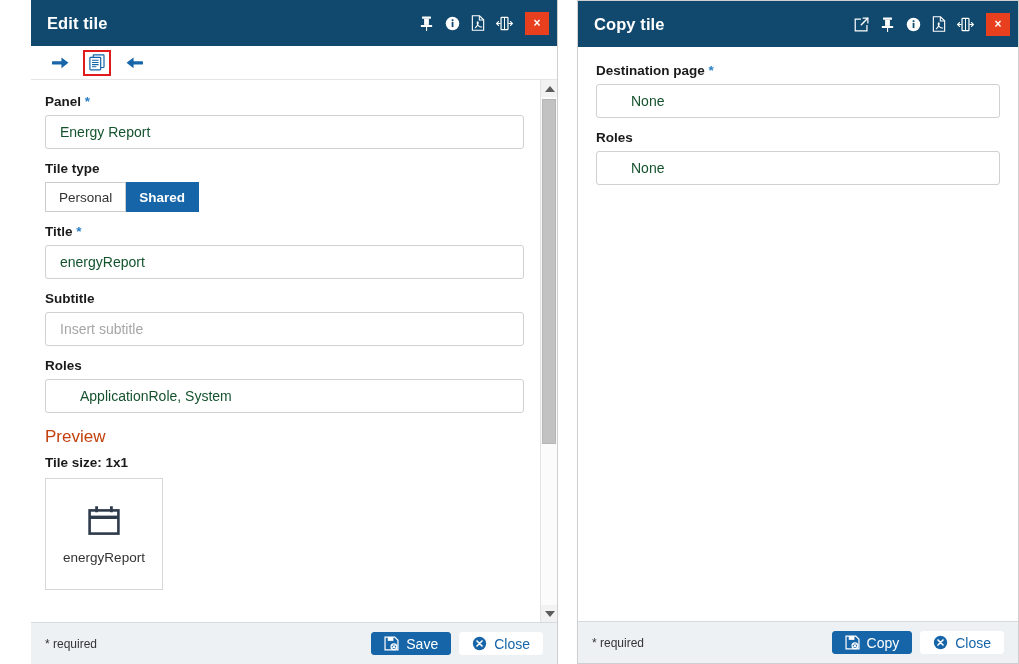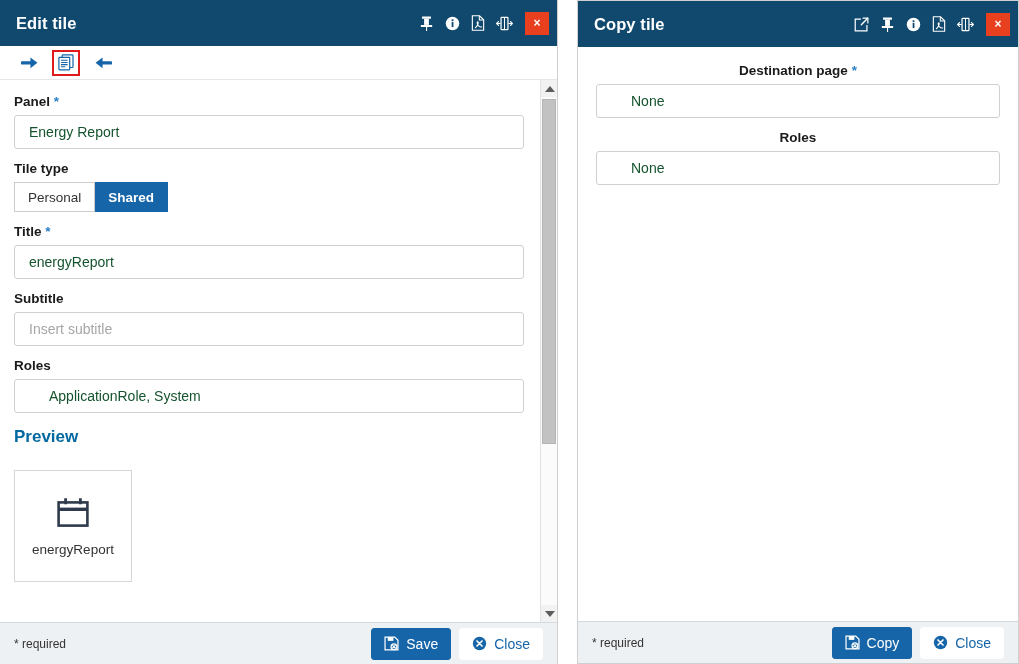--- a/index.html
+++ b/index.html
@@ -20,21 +20,21 @@
 
   
   .dialog {
     display: flex;
     flex-direction: column;
     background: #ffffff;
     border: 1px solid #cfcfcf;
     height: 664px;
     overflow: hidden;
   }
-  .dialog-left  { width: 558px; border-left: none; border-top: none; border-bottom: none; }
+  .dialog-left  { width: 558px; border-left: none; border-top: none; border-bottom: none; padding-left: 31px; }
   .spacer-gap   { width: 19px; background: #ffffff; height: 664px; }
   .dialog-right { width: 442px; }
 
   
   .titlebar {
     height: 46px;
     flex: 0 0 46px;
     background: #11496e;
     display: flex;
     align-items: center;
@@ -104,21 +104,21 @@
     overflow: hidden;
     background: #ffffff;
     display: flex;
   }
   .dialog-body-inner {
     flex: 1 1 auto;
     padding: 14px 16px 0 14px;
     overflow: hidden;
   }
   .dialog-left .dialog-body-inner { padding-top: 14px; }
-  .dialog-right .dialog-body-inner { padding: 16px 18px 0 18px; text-align: center; }
+  .dialog-right .dialog-body-inner { padding: 16px 18px 0 18px; }
 
   
   .field { margin-bottom: 12px; }
   .field-label {
     font-size: 13.5px;
     font-weight: bold;
     color: #1a1a1a;
     margin-bottom: 6px;
     display: block;
   }
@@ -157,23 +157,23 @@
   .toggle-btn.active {
     background: #1565a8;
     border-color: #1565a8;
     color: #ffffff;
     font-weight: bold;
   }
 
   
   .preview-heading {
     font-size: 17px;
-    font-weight: bold;
-    color: #0369a1;
-    margin: 14px 0 23px 0;
+    font-weight: normal;
+    color: #c2410c;
+    margin: 14px 0 8px 0;
   }
   .tile-size {
     font-size: 13.5px;
     font-weight: bold;
     color: #1a1a1a;
     margin-bottom: 8px;
   }
   .tile-card {
     width: 118px;
     height: 112px;
@@ -233,21 +233,21 @@
     display: flex;
     align-items: center;
     padding: 0 14px;
   }
   .required-note {
     font-size: 12px;
     color: #333333;
     flex: 1 1 auto;
   }
   .btn {
-    height: 32px;
+    height: 23px;
     display: inline-flex;
     align-items: center;
     gap: 7px;
     padding: 0 12px;
     font-size: 14px;
     border-radius: 3px;
     cursor: pointer;
     white-space: nowrap;
     border: 1px solid transparent;
   }
@@ -366,20 +366,21 @@
           <span class="field-label">Subtitle</span>
           <div class="text-input placeholder">Insert subtitle</div>
         </div>
 
         <div class="field">
           <span class="field-label">Roles</span>
           <div class="text-input indent">ApplicationRole, System</div>
         </div>
 
         <div class="preview-heading">Preview</div>
+        <div class="tile-size">Tile size: 1x1</div>
 
         <div class="tile-card">
           <span>
             <svg width="34" height="32" viewBox="0 0 34 32" fill="none" stroke="#2f3b4c" stroke-width="2.6">
               <rect x="2.6" y="6.4" width="28.8" height="23.2"></rect>
               <path d="M2.6 13.3h28.8" stroke-width="3.4"></path>
               <path d="M9.6 2.2v6M24.4 2.2v6" stroke-width="2.8" stroke-linecap="butt"></path>
             </svg>
           </span>
           <span class="tile-card-label">energyReport</span>

